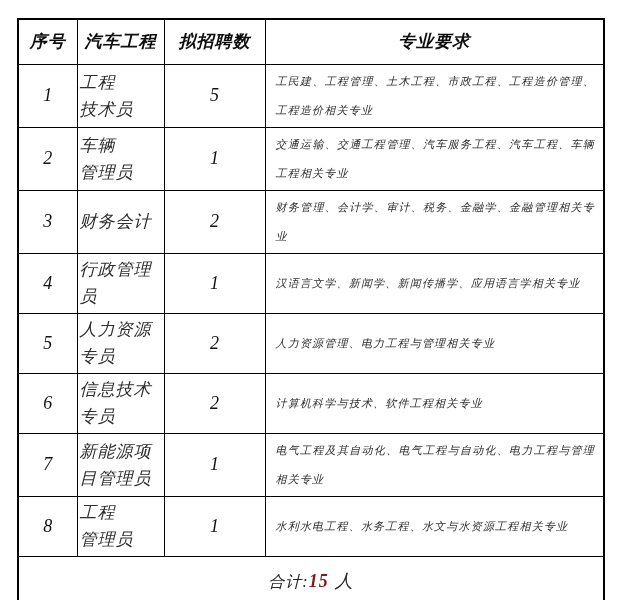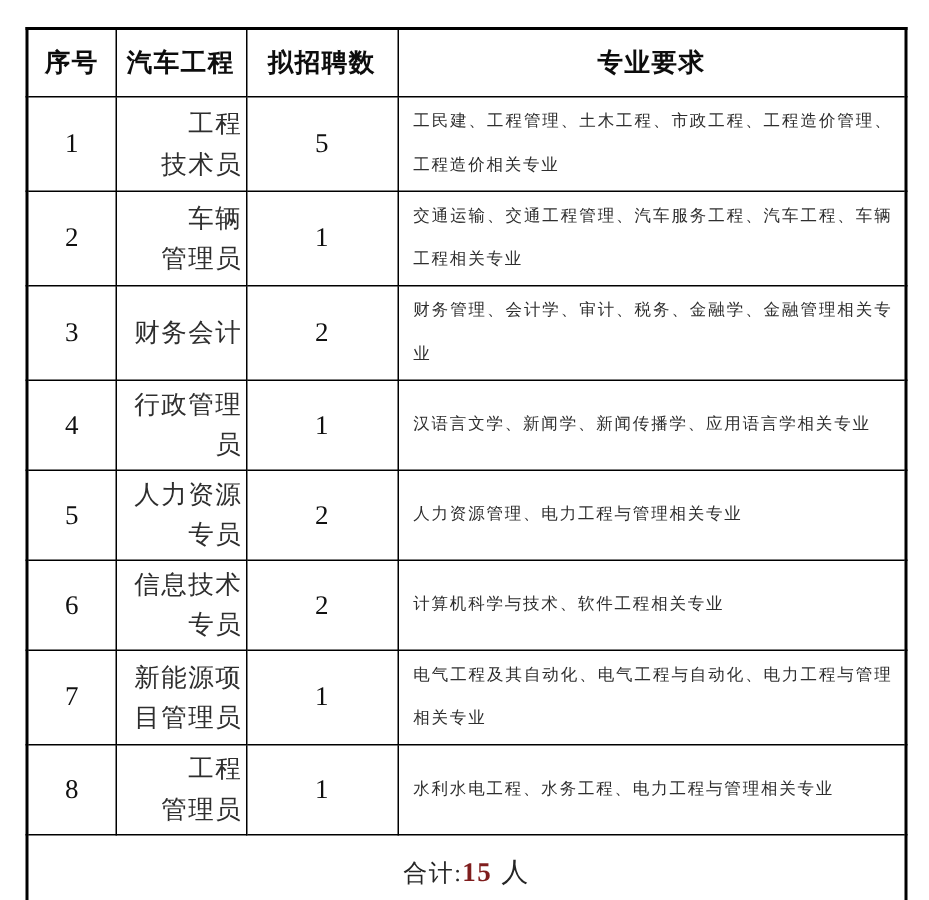--- a/index.html
+++ b/index.html
@@ -28,20 +28,21 @@
   .recruit-table col.c-pos  { width: 87px; }
   .recruit-table col.c-cnt  { width: 101px; }
   .recruit-table col.c-req  { width: 339px; }
 
   .recruit-table th,
   .recruit-table td {
     border: 1.5px solid #000000;
     padding: 0;
     vertical-align: middle;
     overflow: hidden;
+    font-style: italic;
   }
 
   
   .recruit-table thead tr { height: 45px; }
   .recruit-table th {
     font-family: "Liberation Sans", sans-serif;
     font-weight: 700;
     font-size: 17px;
     letter-spacing: 1px;
     color: #0d0d0d;
@@ -53,21 +54,21 @@
 
   td.cell-no, td.cell-cnt {
     font-family: "Liberation Serif", serif;
     font-size: 18px;
     color: #111111;
     text-align: center;
   }
   td.cell-pos {
     font-size: 17px;
     color: #2e2e2e;
-    text-align: right;
+    text-align: left;
     white-space: pre-line;
     line-height: 27px;
     letter-spacing: 1px;
     padding: 0 2px;
     margin-left: 21px;
   }
   td.cell-req {
     font-size: 11px;
     color: #2e2e2e;
     text-align: justify;
@@ -155,21 +156,21 @@
         <td class="cell-no">7</td>
         <td class="cell-pos">新能源项目管理员</td>
         <td class="cell-cnt">1</td>
         <td class="cell-req">电气工程及其自动化、电气工程与自动化、电力工程与管理相关专业</td>
       </tr>
       <tr class="data-row">
         <td class="cell-no">8</td>
         <td class="cell-pos">工程
 管理员</td>
         <td class="cell-cnt">1</td>
-        <td class="cell-req">水利水电工程、水务工程、电力工程与管理相关专业</td>
+        <td class="cell-req">水利水电工程、水务工程、水文与水资源工程相关专业</td>
       </tr>
       <tr class="total-row">
         <td colspan="4">
           <span class="total-label">合计:</span><span class="total-num">15</span><span class="total-unit">人</span>
         </td>
       </tr>
     </tbody>
   </table>
 </div>
 

